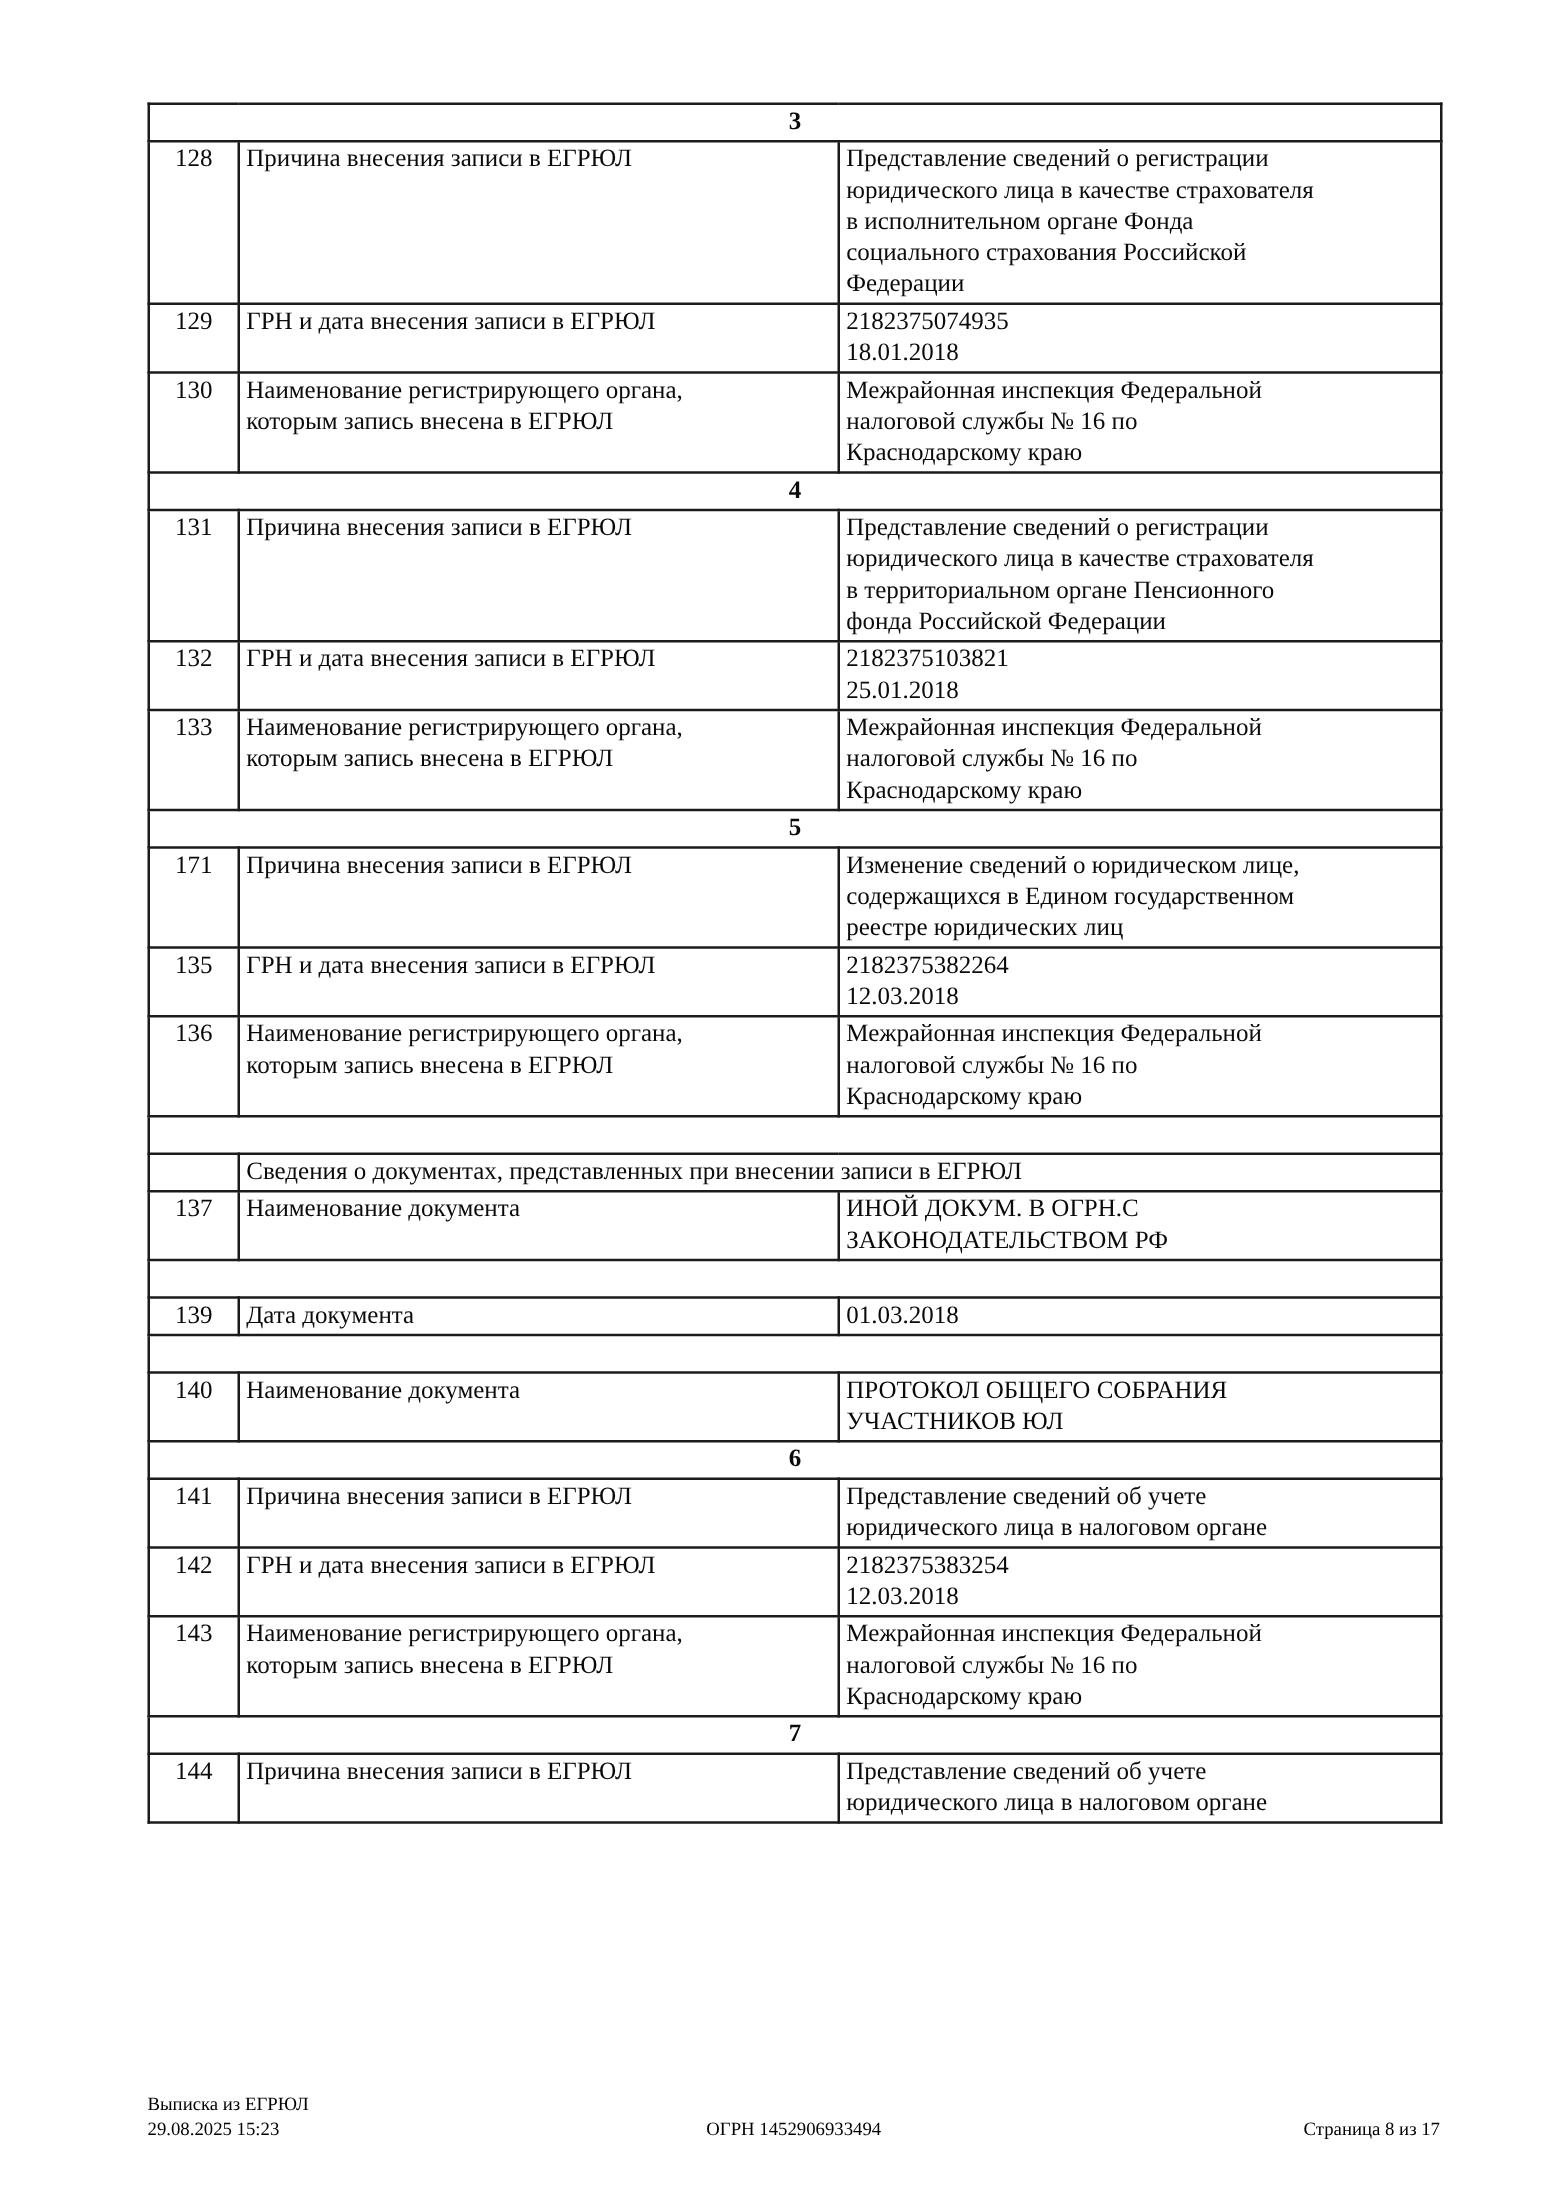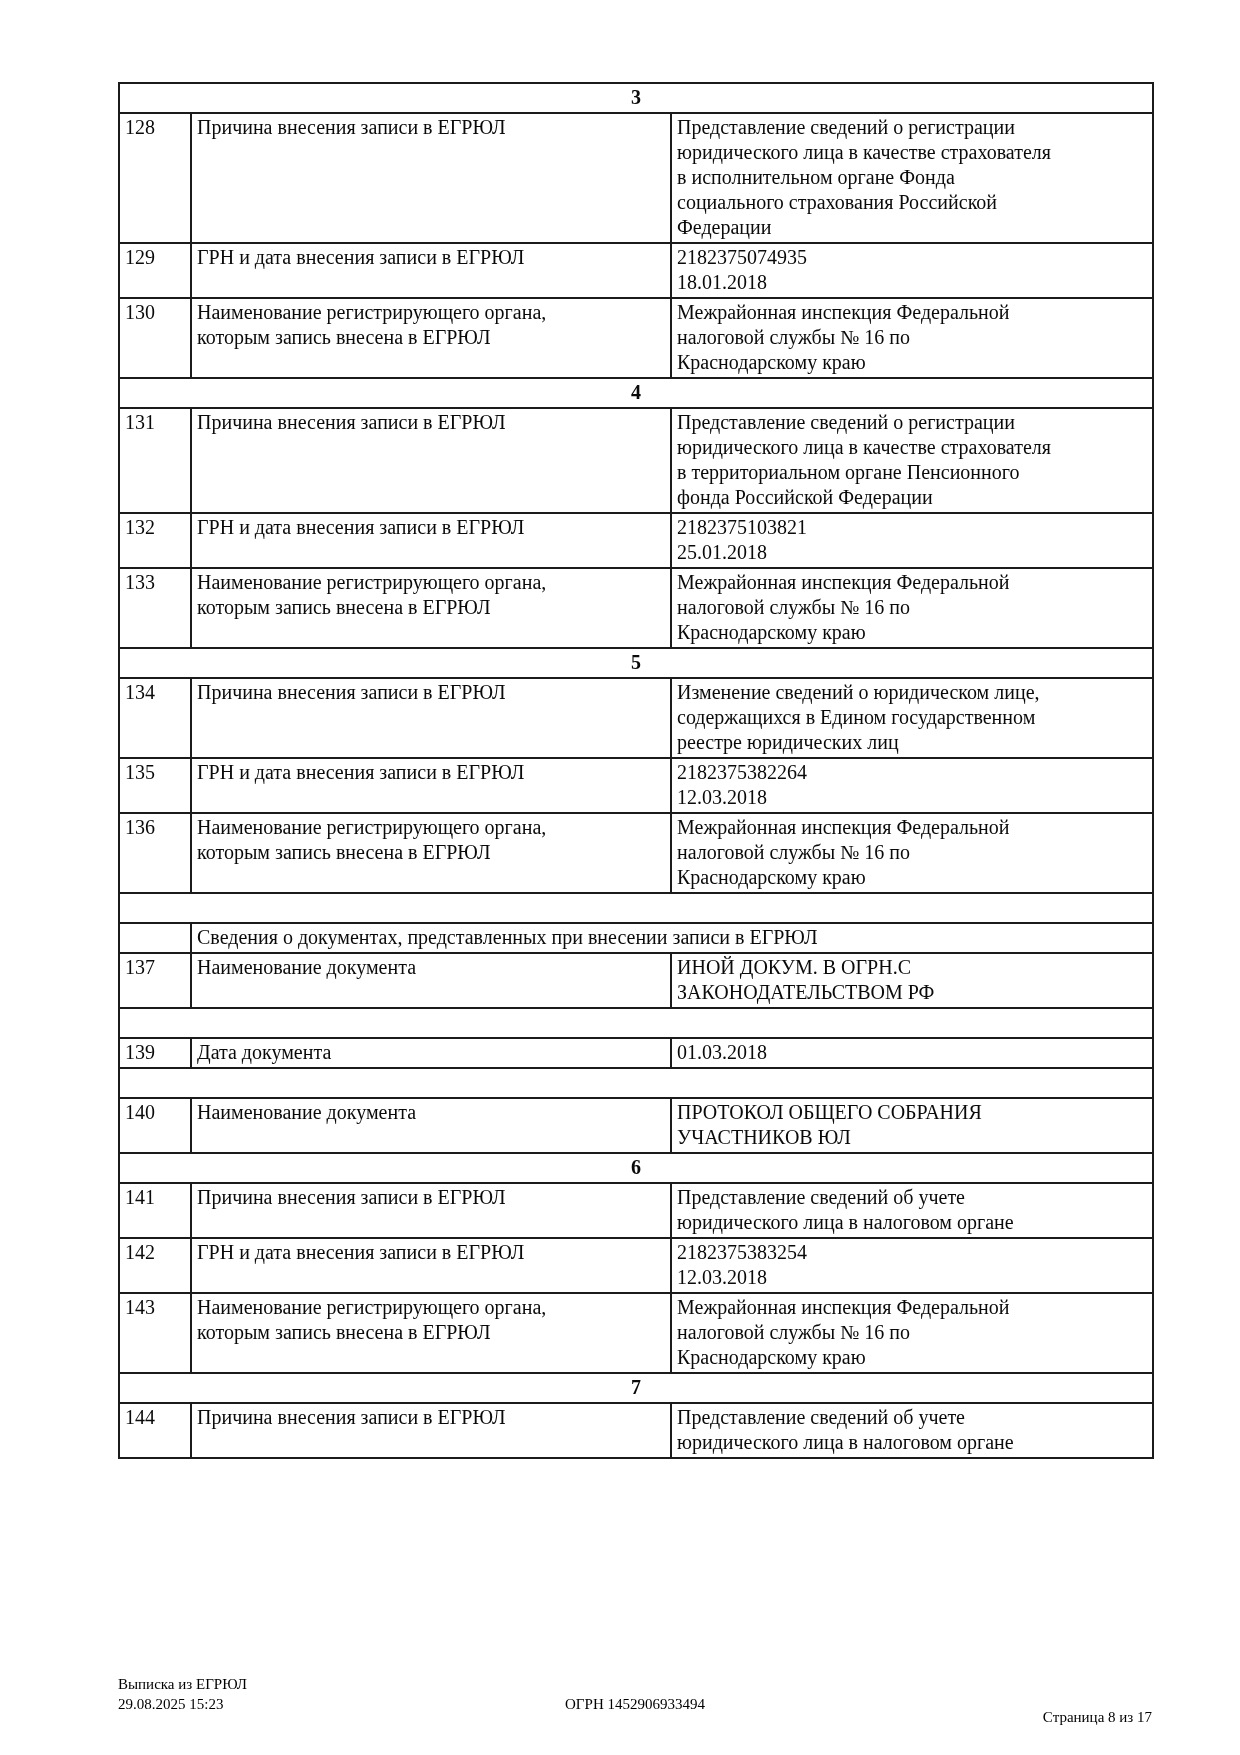--- a/index.html
+++ b/index.html
@@ -21,21 +21,21 @@
     table-layout: fixed;
   }
   .egrul-table td {
     border: 2px solid #1b1b1b;
     vertical-align: top;
     font-size: 20px;
     line-height: 25px;
     padding: 1px 5px 2px 5px;
     overflow: hidden;
   }
-  .num-cell { padding-left: 2px; padding-right: 2px; }
+  .num-cell { text-align: center; padding-left: 2px; padding-right: 2px; }
   .pre { white-space: pre-line; }
   .section-cell {
     text-align: center;
     font-weight: bold;
     border-top-width: 3px;
     border-bottom-width: 3px;
     padding-top: 2px; padding-bottom: 2px;
   }
   .spacer-row td { height: 28px; padding: 0; }
   .subheader-cell { padding-top: 2px; }
@@ -51,21 +51,20 @@
   .footer .footer-left { position: absolute; left: 0; top: 0; }
   .footer .footer-title { font-weight: normal; display: block; }
   .footer .footer-datetime { display: block; }
   .footer .footer-center {
     position: absolute; left: 0; right: 0; top: 20px;
     text-align: center;
   }
   .footer .footer-right {
     position: absolute; right: 0; top: 20px;
     text-align: left;
-    margin-top: 13px;
   }
 </style>
 </head>
 <body>
 
 <div class="doc-page">
 
   <table class="egrul-table">
     <colgroup>
       <col style="width:72px">
@@ -121,21 +120,21 @@
           <td class="pre">Наименование регистрирующего органа,
 которым запись внесена в ЕГРЮЛ</td>
           <td class="pre">Межрайонная инспекция Федеральной
 налоговой службы № 16 по
 Краснодарскому краю</td>
         </tr>
         <tr>
           <td colspan="3" class="section-cell">5</td>
         </tr>
         <tr>
-          <td class="num-cell">134</td>
+          <td class="num-cell">171</td>
           <td class="pre">Причина внесения записи в ЕГРЮЛ</td>
           <td class="pre">Изменение сведений о юридическом лице,
 содержащихся в Едином государственном
 реестре юридических лиц</td>
         </tr>
         <tr>
           <td class="num-cell">135</td>
           <td class="pre">ГРН и дата внесения записи в ЕГРЮЛ</td>
           <td class="pre">2182375382264
 12.03.2018</td>

